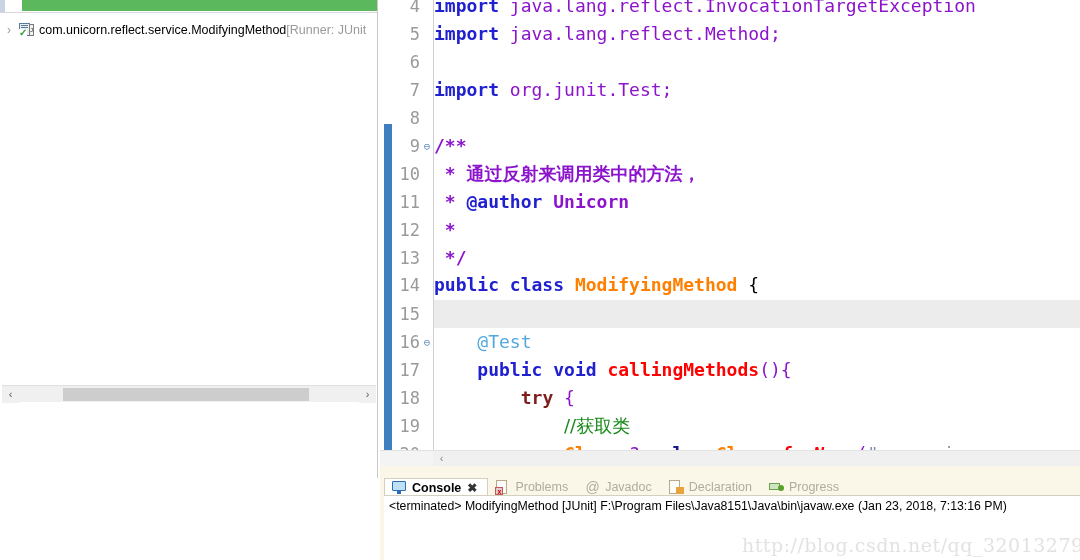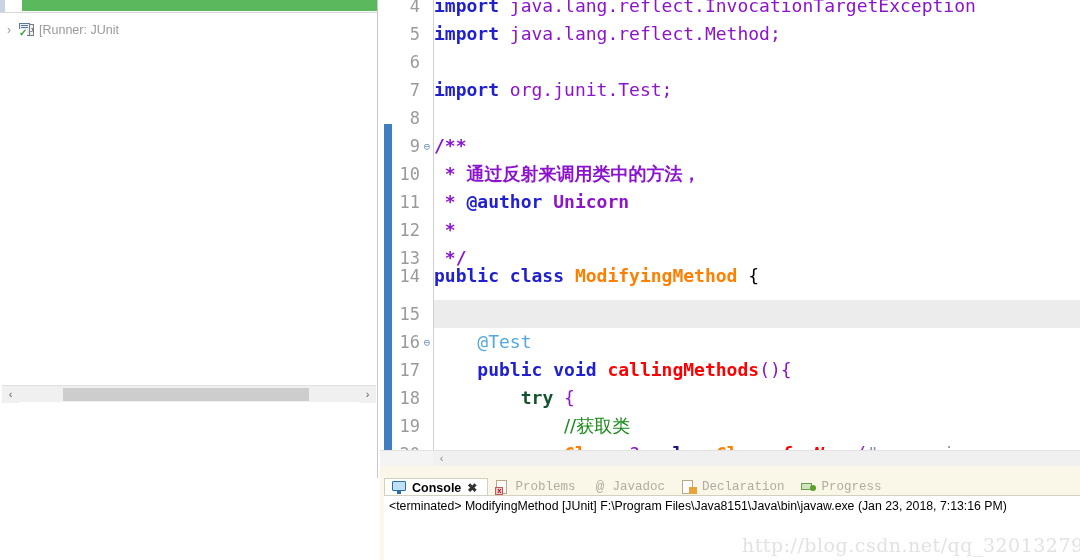--- a/index.html
+++ b/index.html
@@ -183,21 +183,21 @@
   .code-text-wrap {
     position: absolute; left: 54px; top: 0; height: 28px;
     display: flex; align-items: center; padding-left: 0px;
     width: 646px;
   }
   .code-text {
     font-family: "DejaVu Sans Mono", monospace;
     font-size: 18px; white-space: pre; line-height: 28px;
   }
   .kw { color: #2020d0; font-weight: bold; }
-  .kw-ctrl { color: #14532d; font-weight: bold; text-align: right; }
+  .kw-ctrl { color: #7f1d1d; font-weight: bold; text-align: right; }
   .id { color: #8b14cc; }
   .plain { color: #000000; }
   .type-orange { color: #ff8000; font-weight: bold; }
   .method-red { color: #ff0000; font-weight: bold; }
   .static-m { color: #ff0000; font-weight: bold; font-style: italic; text-decoration: underline; }
   .annot { color: #54a8e0; margin-top: 18px; }
   .jdoc { color: #8b14cc; font-weight: bold; }
   .jdoc-tag { color: #2020d0; font-weight: bold; }
   .cmt { color: #1a8a1a; }
   .str { color: #8090a8; }
@@ -232,21 +232,21 @@
   }
   .tab {
     display: flex; align-items: center; height: 18px;
     padding: 0 10px 0 7px; font-size: 12.5px; white-space: nowrap;
   }
   .tab.active {
     background: #ffffff; border-top: 1px solid #d4d0c0;
     border-left: 1px solid #d4d0c0; border-right: 1px solid #d4d0c0;
     color: #000000; font-weight: bold;
   }
-  .tab.inactive { color: #b0aca0; font-family: Liberation Mono, monospace; }
+  .tab.inactive { color: #b0aca0; }
   .tab-icon {
     width: 15px; height: 15px; flex: 0 0 15px; margin-right: 5px;
     position: relative;
   }
   
   .ic-console .m-screen {
     position: absolute; left: 0; top: 1px; width: 14px; height: 10px;
     border: 1.5px solid #2a6db5; background: #bfe0f5; border-radius: 1px;
   }
   .ic-console .m-stand {
@@ -332,20 +332,21 @@
 
     <div id="junit-tree">
       <div id="tree-row">
         <span class="tree-chevron">›</span>
         <span class="junit-class-icon">
           <span class="ji-body"></span>
           <span class="ji-lines"></span>
           <span class="ji-j">J</span>
           <span class="ji-check">✓</span>
         </span>
+        <span id="tree-label">com.unicorn.reflect.service.ModifyingMethod</span>
         <span id="tree-runner"> [Runner: JUnit</span>
       </div>
 
       <div id="junit-hscroll">
         <span class="hs-arrow">‹</span>
         <span id="junit-hscroll-thumb"></span>
         <span id="junit-hscroll-track"></span>
         <span class="hs-arrow">›</span>
       </div>
     </div>
@@ -417,21 +418,21 @@
           <span class="code-text-wrap">
             <span class="code-text"><span class="jdoc"> *</span></span>
           </span>
         </div>
         <div class="code-line" style="top: 244px;">
           <span class="lineno">13</span>
           <span class="code-text-wrap">
             <span class="code-text"><span class="jdoc"> */</span></span>
           </span>
         </div>
-        <div class="code-line" style="top: 262px;">
+        <div class="code-line" style="top: 271px;">
           <span class="lineno">14</span>
           <span class="code-text-wrap">
             <span class="code-text"><span class="kw">public class </span><span class="type-orange">ModifyingMethod</span><span class="plain"> {</span></span>
           </span>
         </div>
         <div class="code-line highlight-line" style="top: 300px;">
           <span class="lineno">15</span>
           <span class="code-text-wrap">
             <span class="code-text"></span>
           </span>

